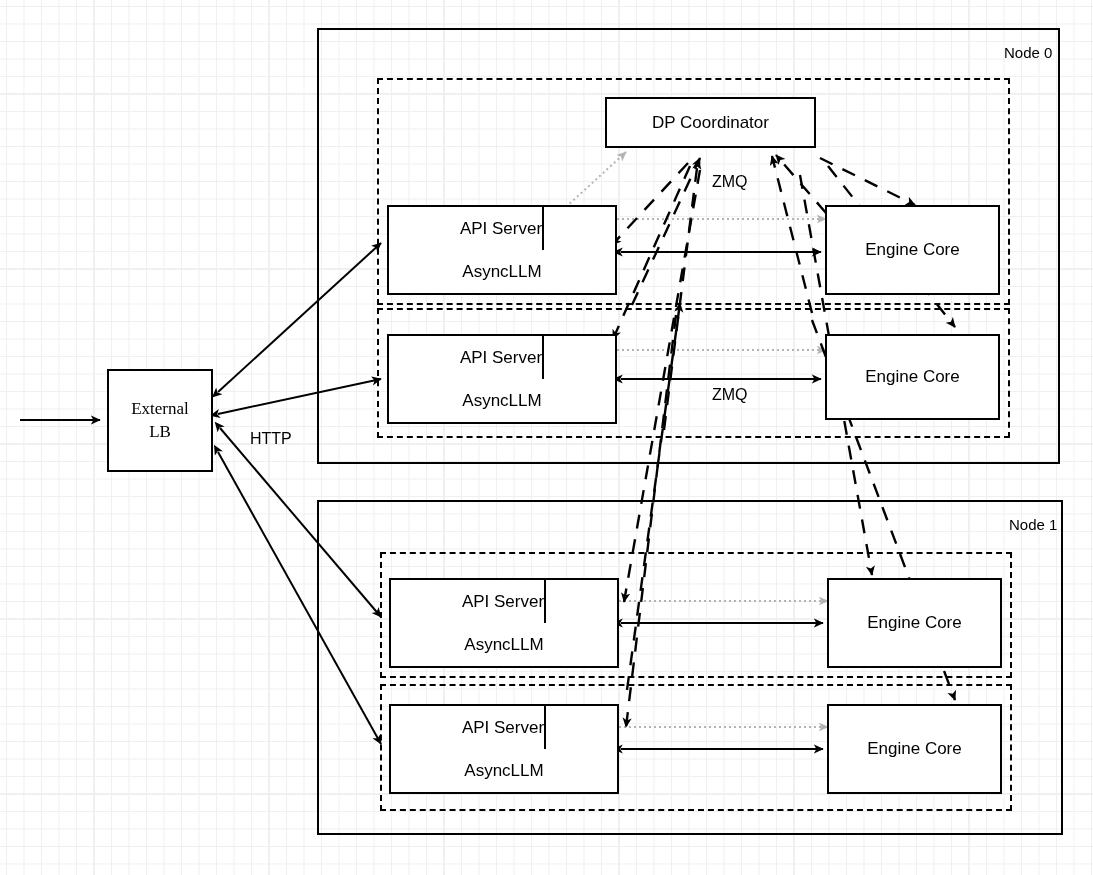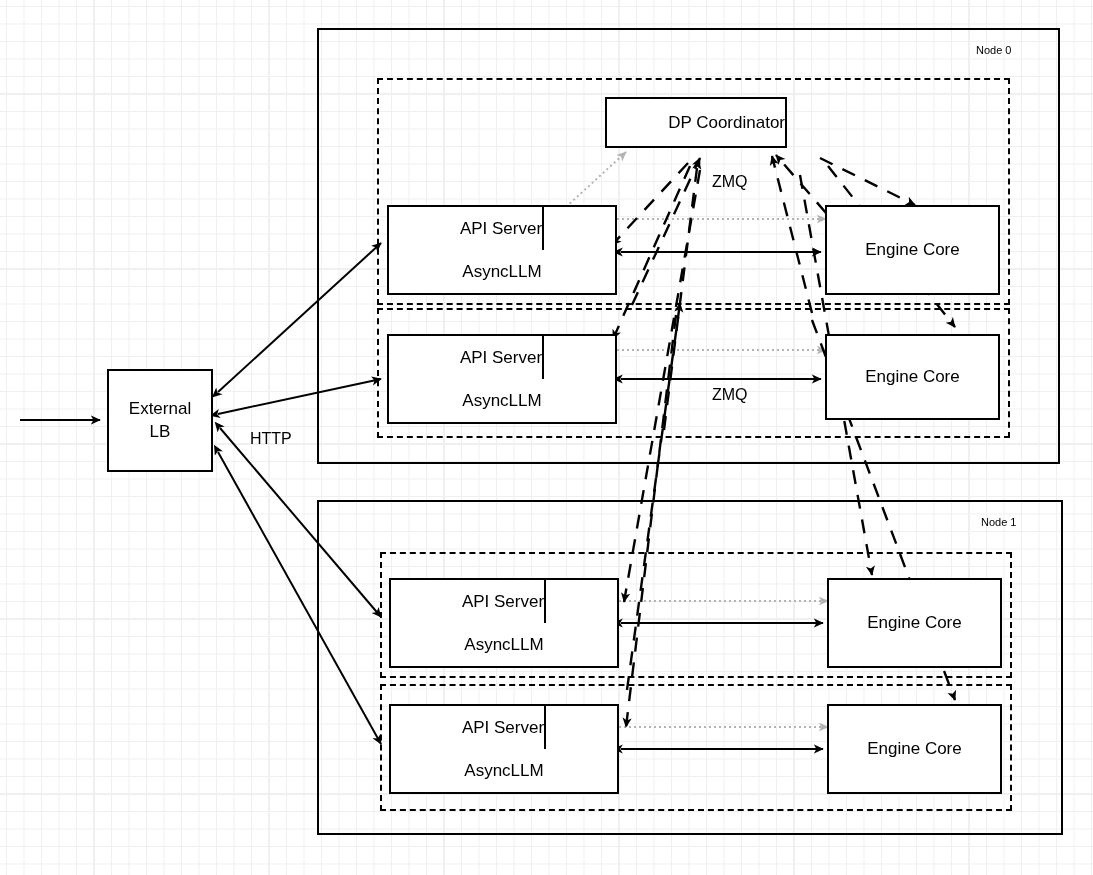--- a/index.html
+++ b/index.html
@@ -32,23 +32,24 @@
   }
   
   .node-box{
     position:absolute;
     border:2px solid #000000;
     background:transparent;
     box-sizing:border-box;
   }
   .node-label{
     position:absolute;
-    font-size:11px;
+    font-size:15px;
     color:#000000;
     white-space:nowrap;
+    margin-left:28px;
   }
   
   .dp-group{
     position:absolute;
     border:2px dashed #000000;
     background:transparent;
     box-sizing:border-box;
   }
   
   .box{
@@ -75,20 +76,21 @@
     justify-content:center;
     font-size:17px;
     white-space:nowrap;
   }
   .split > .half.left{
     border-right:2px solid #000000;
   }
   .stacked{
     flex-direction:column;
     line-height:1.35;
+    font-family:Liberation Serif, serif;
   }
   .edge-label{
     position:absolute;
     font-size:16px;
     color:#000000;
     background:#ffffff;
     padding:0 2px;
     white-space:nowrap;
   }
 </style>
@@ -222,21 +224,21 @@
   </div>
   <div class="edge-label" style="left:248px;top:430px;background:transparent;">HTTP</div>
 
   <div class="node-box" style="left:317px;top:28px;width:743px;height:436px;"></div>
   <div class="node-label" style="left:976px;top:44px;">Node 0</div>
 
   <div class="dp-group" style="left:377px;top:78px;width:633px;height:227px;"></div>
 
   <div class="dp-group" style="left:377px;top:308px;width:633px;height:130px;"></div>
 
-  <div class="box" style="left:605px;top:97px;width:182px;height:51px;justify-content:flex-end;">
+  <div class="box" style="left:605px;top:97px;width:211px;height:51px;">
     <span>DP Coordinator</span>
   </div>
 
   <div class="edge-label" style="left:710px;top:173px;background:transparent;">ZMQ</div>
   <div class="edge-label" style="left:710px;top:386px;background:transparent;">ZMQ</div>
 
   <div class="box split" style="left:387px;top:205px;width:230px;height:90px;">
     <span class="half left">API Server</span>
     <span class="half">AsyncLLM</span>
   </div>

